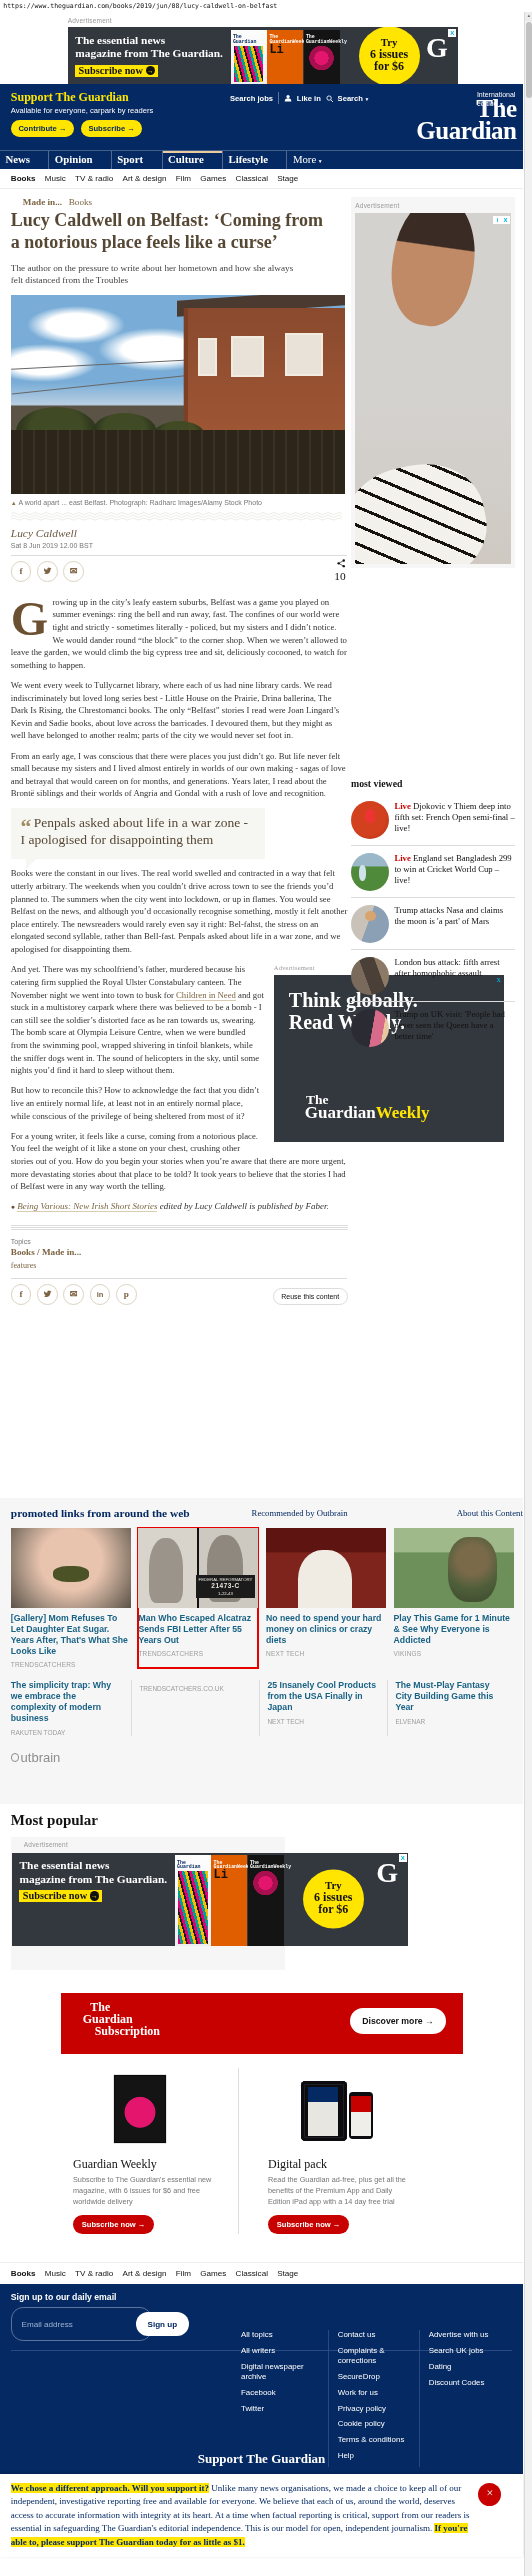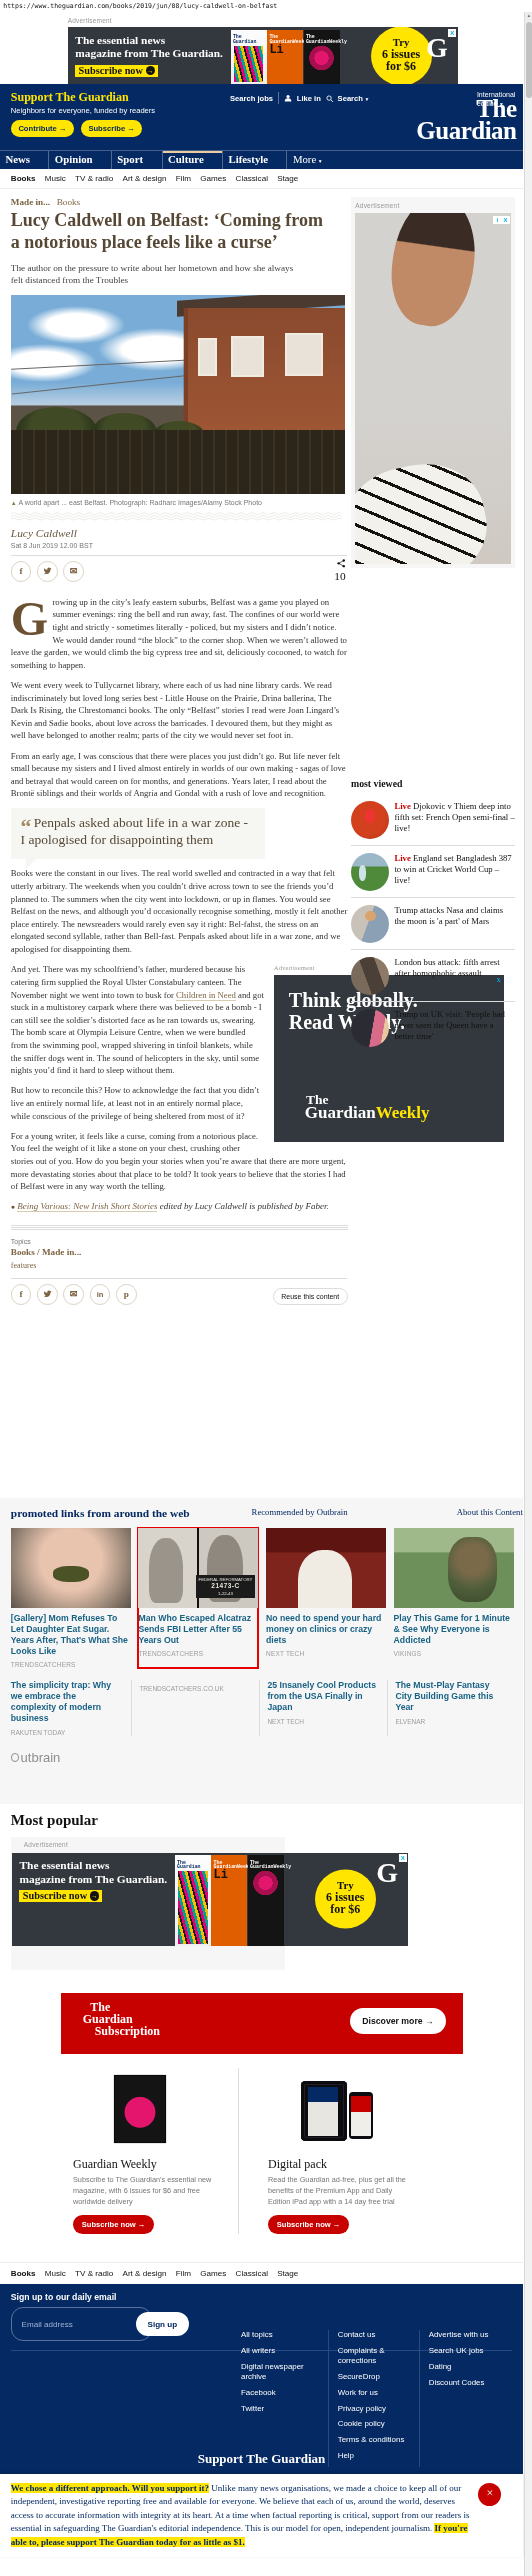--- a/index.html
+++ b/index.html
@@ -32,21 +32,21 @@
   .cover { width:36px; height:100%; margin-right:0.5px; position:relative; font-family:Liberation Mono, monospace; }
   .cover .mast { position:absolute; top:5.4px; left:2.2px; font-weight:bold; font-size:4.9px; line-height:.95; }
   .cover1 { background:linear-gradient(#fdfdfd,#eee); color:#052962; }
   .cover1 .scrib { position:absolute; bottom:2.2px; left:3.3px; right:3.3px; top:16.3px;
       background:repeating-linear-gradient(75deg,#e4007c 0 2.7px,#00a194 2.7px 5.4px,#f5be00 5.4px 8.1px,#1a1a1a 8.1px 9.8px); }
   .cover2 { background:#e05e00; color:#fff; }
   .cover2 .big { position:absolute; top:15px; left:2.2px; color:#121212; font-weight:bold; font-size:12px; line-height:.9; }
   .cover3 { background:#141414; color:#fff; }
   .cover3 .flower { position:absolute; top:13px; left:4.3px; width:27px; height:30px; border-radius:50%;
       background:radial-gradient(circle at 50% 50%, #e4156d 0 35%, #a80f4f 35% 60%, #141414 62%); }
-  .gb-right { flex:1; position:relative;margin-left:12px; }
+  .gb-right { flex:1; position:relative; }
   .badge { position:absolute; left:18.4px; top:50%; transform:translateY(-50%); width:61px; height:59px;
            background:#ffe500; border-radius:50%; text-align:center; padding-top:8.7px;
            font-family:"Liberation Serif",serif; font-weight:bold; color:#121212; }
   .badge .b1{font-size:10.8px;} .badge .b2{font-size:12px;line-height:1;} .badge .b3{font-size:12px;line-height:1.1;font-family:Liberation Serif, serif;}
   .glogo { position:absolute; right:9.8px; top:6.5px; color:#fff; font-family:"Liberation Serif",serif;
            font-weight:bold; font-size:28px; line-height:1; }
   .xchip { position:absolute; right:1.1px; top:1.1px; width:8.1px; height:8.1px; background:#fff;
            color:#00b0e8; font-size:6px; font-weight:bold; text-align:center; line-height:8.1px; }
 
   .top-ad-wrap { width:392px; margin:3.3px auto 0 auto; padding-left:2.2px; }
@@ -77,21 +77,21 @@
   
   .subnav { height:20px; display:flex; align-items:center; padding-left:10.8px; gap:9.2px;
             font-size:8.1px; color:#121212; border-bottom:0.5px solid #ededed; }
   .subnav .first { font-weight:bold; }
 
   
   .article { position:relative; height:1309px; overflow:hidden; padding:7.6px 0 0 10.8px; }
   .col-main { position:absolute; left:10.8px; top:7.6px; width:337px; }
   .col-rail { position:absolute; left:351px; top:7.6px; width:164px; }
 
-  .kicker { font-family:"Liberation Serif",serif; font-size:9.2px; color:#7d6544; }
+  .kicker { font-family:"Liberation Serif",serif; font-size:9.2px; color:#7d6544;margin-left:12px; }
   .kicker .k1 { font-weight:bold; margin-right:4.3px; }
   .headline { margin-top:3.3px; font-family:"Liberation Serif",serif; font-weight:bold; font-size:18px;
               line-height:1.18; color:#574835; width:320px; }
   .standfirst { margin-top:9.8px; font-family:"Liberation Serif",serif; font-size:9.2px; line-height:1.3;
                 color:#444; width:293px; }
   .hero { margin-top:8.7px; width:334px; height:199px; position:relative; overflow:hidden;
           background:linear-gradient(#79add7 0 44%,#b9cfe2 55%,#5b5346 56%); }
   .hero .cloud { position:absolute; background:radial-gradient(closest-side,#fff 0 60%,rgba(255,255,255,0)); }
   .hero .house { position:absolute; right:0; top:13px; width:157px; height:125px;
       background:linear-gradient(#8a4a2e,#9e5634); box-shadow:-4.3px 0 0 #7c4026; }
@@ -171,21 +171,21 @@
   .pic-tennis::after{content:"";position:absolute;left:14px;top:8.7px;width:9.8px;height:14px;background:#e33; border-radius:40%;}
   .pic-cricket { background:linear-gradient(#9bb8c9 0 35%, #4e8a3a 36% 100%); position:relative; }
   .pic-cricket::after{content:"";position:absolute;left:7.6px;top:12px;width:7.6px;height:16.3px;background:#cfe3ea;border-radius:40%;}
   .pic-trump1 { background:linear-gradient(110deg,#c9c2b8 0 45%, #8ba0b5 46% 100%); position:relative; }
   .pic-trump1::after{content:"";position:absolute;left:14px;top:6.5px;width:10.8px;height:9.8px;background:#d9a46e;border-radius:50%;}
   .pic-crowd { background:linear-gradient(70deg,#7a6a5c 0 40%, #4a4038 41% 70%, #8c7a66 71% 100%); }
   .pic-queen { background:linear-gradient(100deg,#2b2b33 0 55%, #d86a8a 56% 80%, #e8c7a0 81% 100%); }
 
   
   .promoted { height:306px; background:#f6f6f6; padding:8.7px 0 0 10.8px; position:relative; overflow:hidden; }
-  .prom-head { display:flex; align-items:flex-start; width:512px; }
+  .prom-head { display:flex; align-items:center; width:512px; }
   .prom-title { font-family:"Liberation Serif",serif; font-weight:bold; font-size:11.4px; color:#052962; }
   .prom-rec { font-family:"Liberation Serif",serif; font-size:8.7px; color:#052962; margin-left:62px; }
   .prom-about { font-family:"Liberation Serif",serif; font-size:8.7px; color:#052962; margin-left:auto; white-space:nowrap; }
   .prom-cards { display:flex; gap:7.6px; margin-top:8.7px; width:512px; }
   .pcard { width:120px; }
   .pcard .pimg { height:80px; position:relative; overflow:hidden; }
   .pcard .ph { margin-top:5.4px; font-weight:bold; font-size:8.7px; line-height:1.25; color:#196285; }
   .pcard .psrc { margin-top:4.3px; font-size:6.5px; color:#9c9c9c; letter-spacing:0.2px; }
   .hl-red { outline:2.7px solid #e60000; outline-offset:-1.1px; }
   .img-baby { background:radial-gradient(circle at 50% 40%, #e8c3ae 0 40%, #b9a08e 60%, #5a5248 100%); position:relative; }
@@ -316,21 +316,21 @@
           <div class="glogo">G</div>
           <div class="xchip">X</div>
         </div>
       </div>
     </div>
   </div>
 
   <div class="hdr">
     <div class="hdr-top">
       <div class="support-title">Support The Guardian</div>
-      <div class="support-sub">Neighbors for everyone, funded by readers</div>
+      <div class="support-sub">Available for everyone, carpark by readers</div>
       <div class="hdr-pills">
         <span class="pill">Contribute →</span>
         <span class="pill" style="margin-left:4.3px">Subscribe →</span>
       </div>
       <div class="hdr-links">
         <span>Search jobs</span>
         <span class="sep"></span>
         <span>
           <svg width="8.1" height="8.1" viewBox="0 0 16 16">
               <circle cx="8" cy="5" r="3.2" fill="#fff"></circle>
@@ -491,21 +491,21 @@
       </div>
       <div class="mv">
         <div class="mv-title">most viewed</div>
         <div style="margin-top:5.4px;">
           <div class="mv-item">
             <div class="mv-pic pic-tennis"></div>
             <div class="mv-text"><span class="mv-live">Live</span><span>Djokovic v Thiem deep into fifth set: French Open semi-final – live!</span></div>
           </div>
           <div class="mv-item">
             <div class="mv-pic pic-cricket"></div>
-            <div class="mv-text"><span class="mv-live">Live</span><span>England set Bangladesh 387 to win at Cricket World Cup – live!</span></div>
+            <div class="mv-text"><span class="mv-live">Live</span><span>England set Bangladesh 299 to win at Cricket World Cup – live!</span></div>
           </div>
           <div class="mv-item">
             <div class="mv-pic pic-trump1"></div>
             <div class="mv-text"><span>Trump attacks Nasa and claims the moon is 'a part' of Mars</span></div>
           </div>
           <div class="mv-item">
             <div class="mv-pic pic-crowd"></div>
             <div class="mv-text"><span>London bus attack: fifth arrest after homophobic assault</span></div>
           </div>
           <div class="mv-item">

